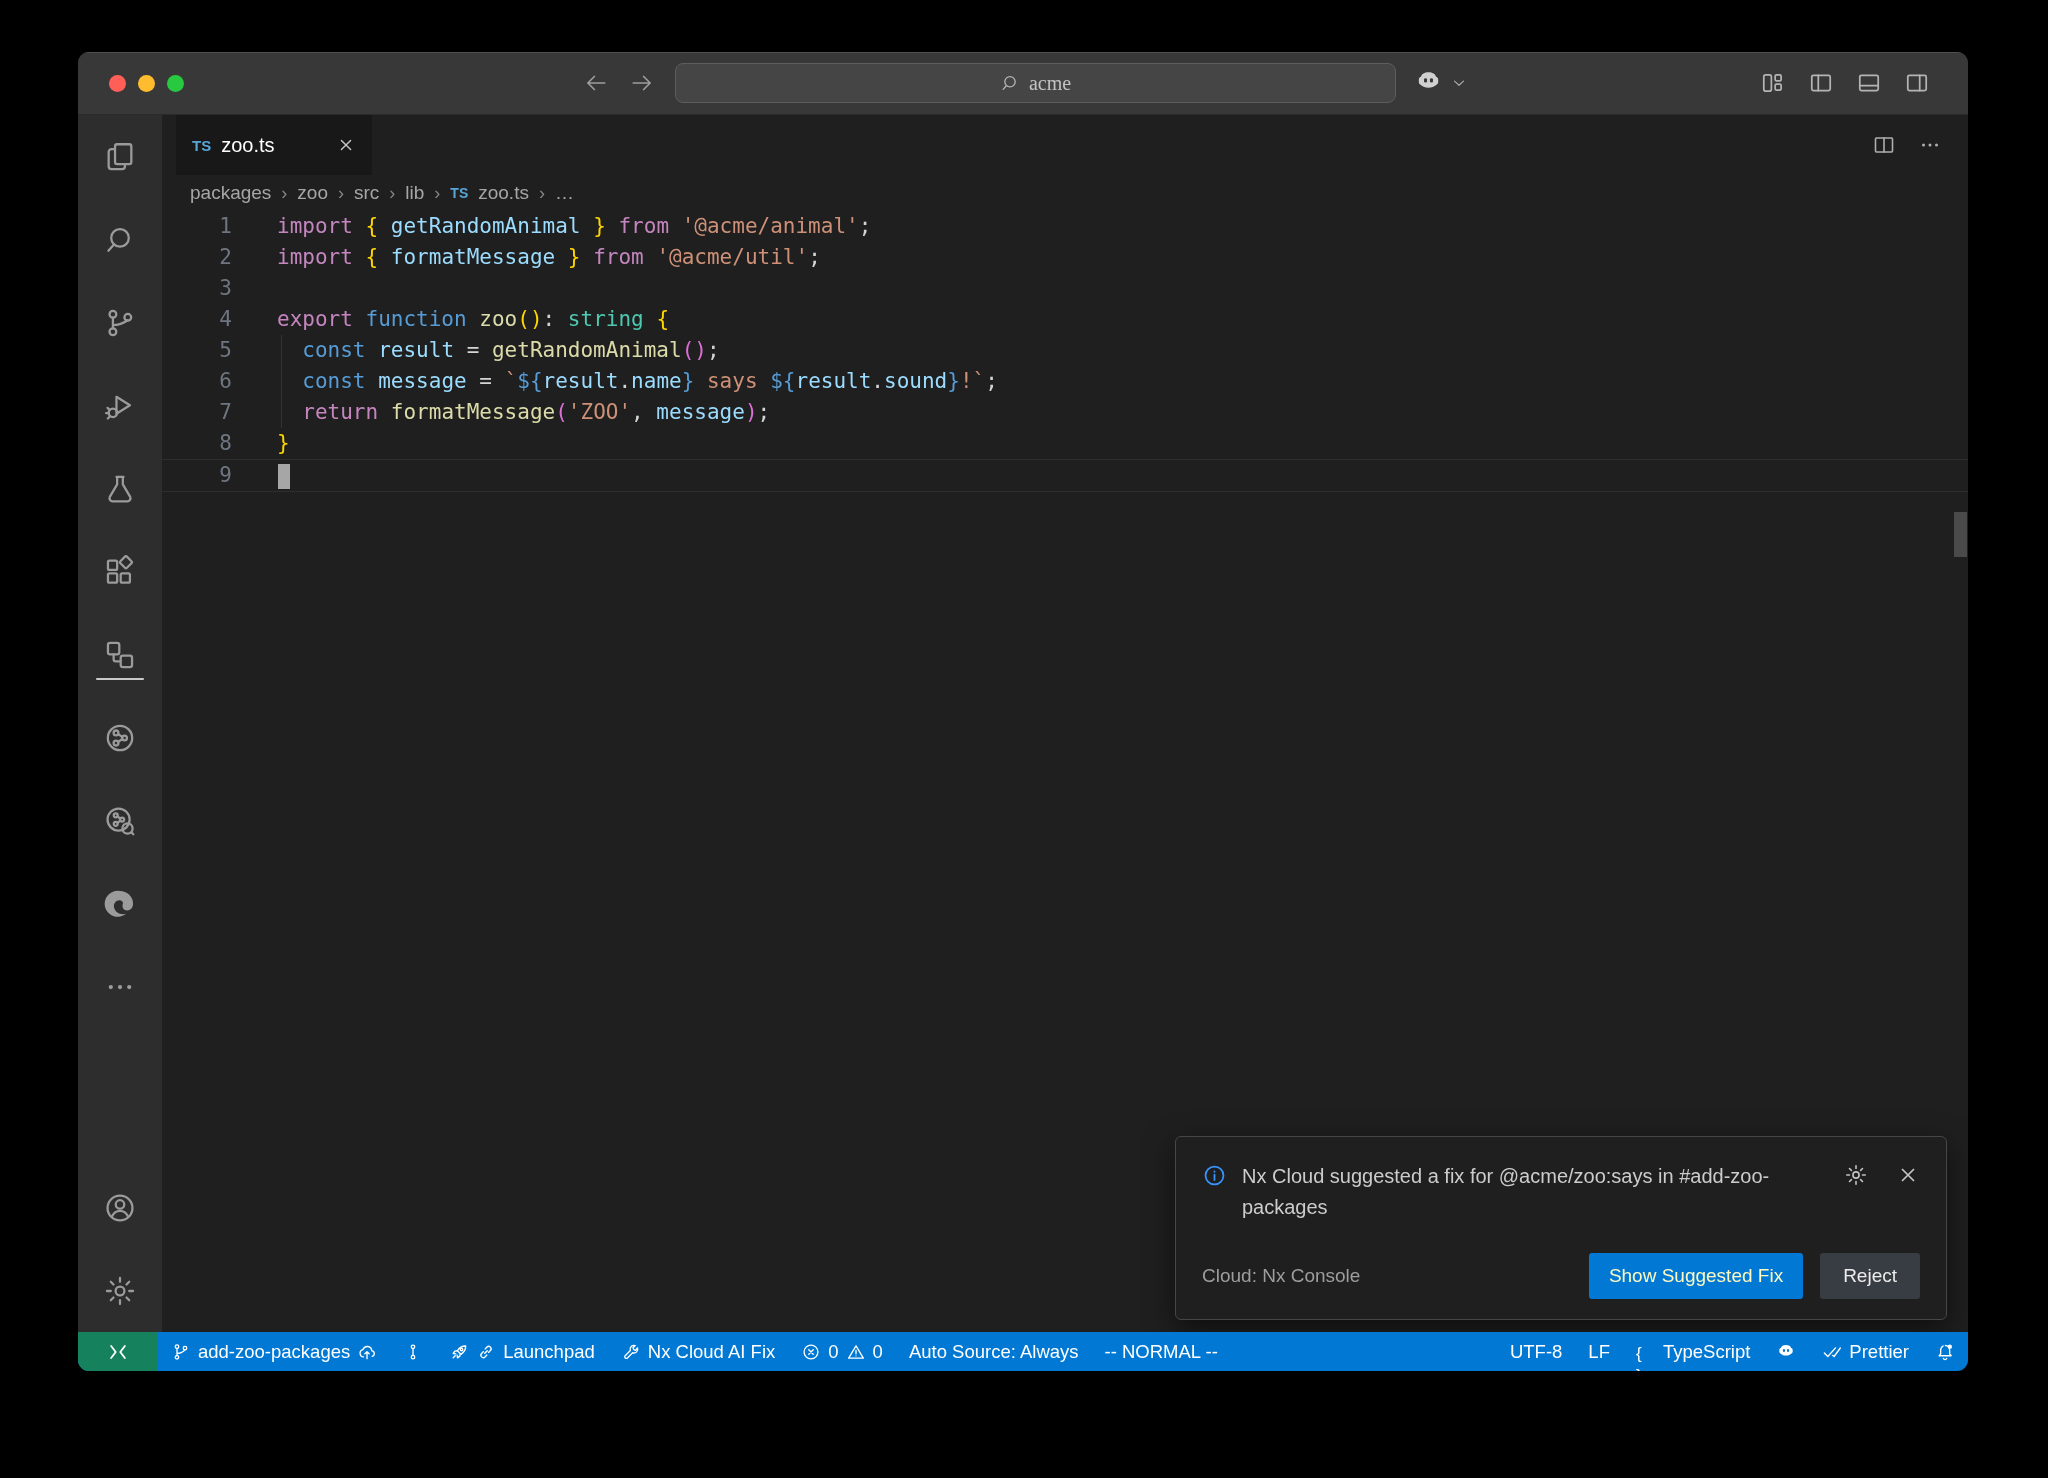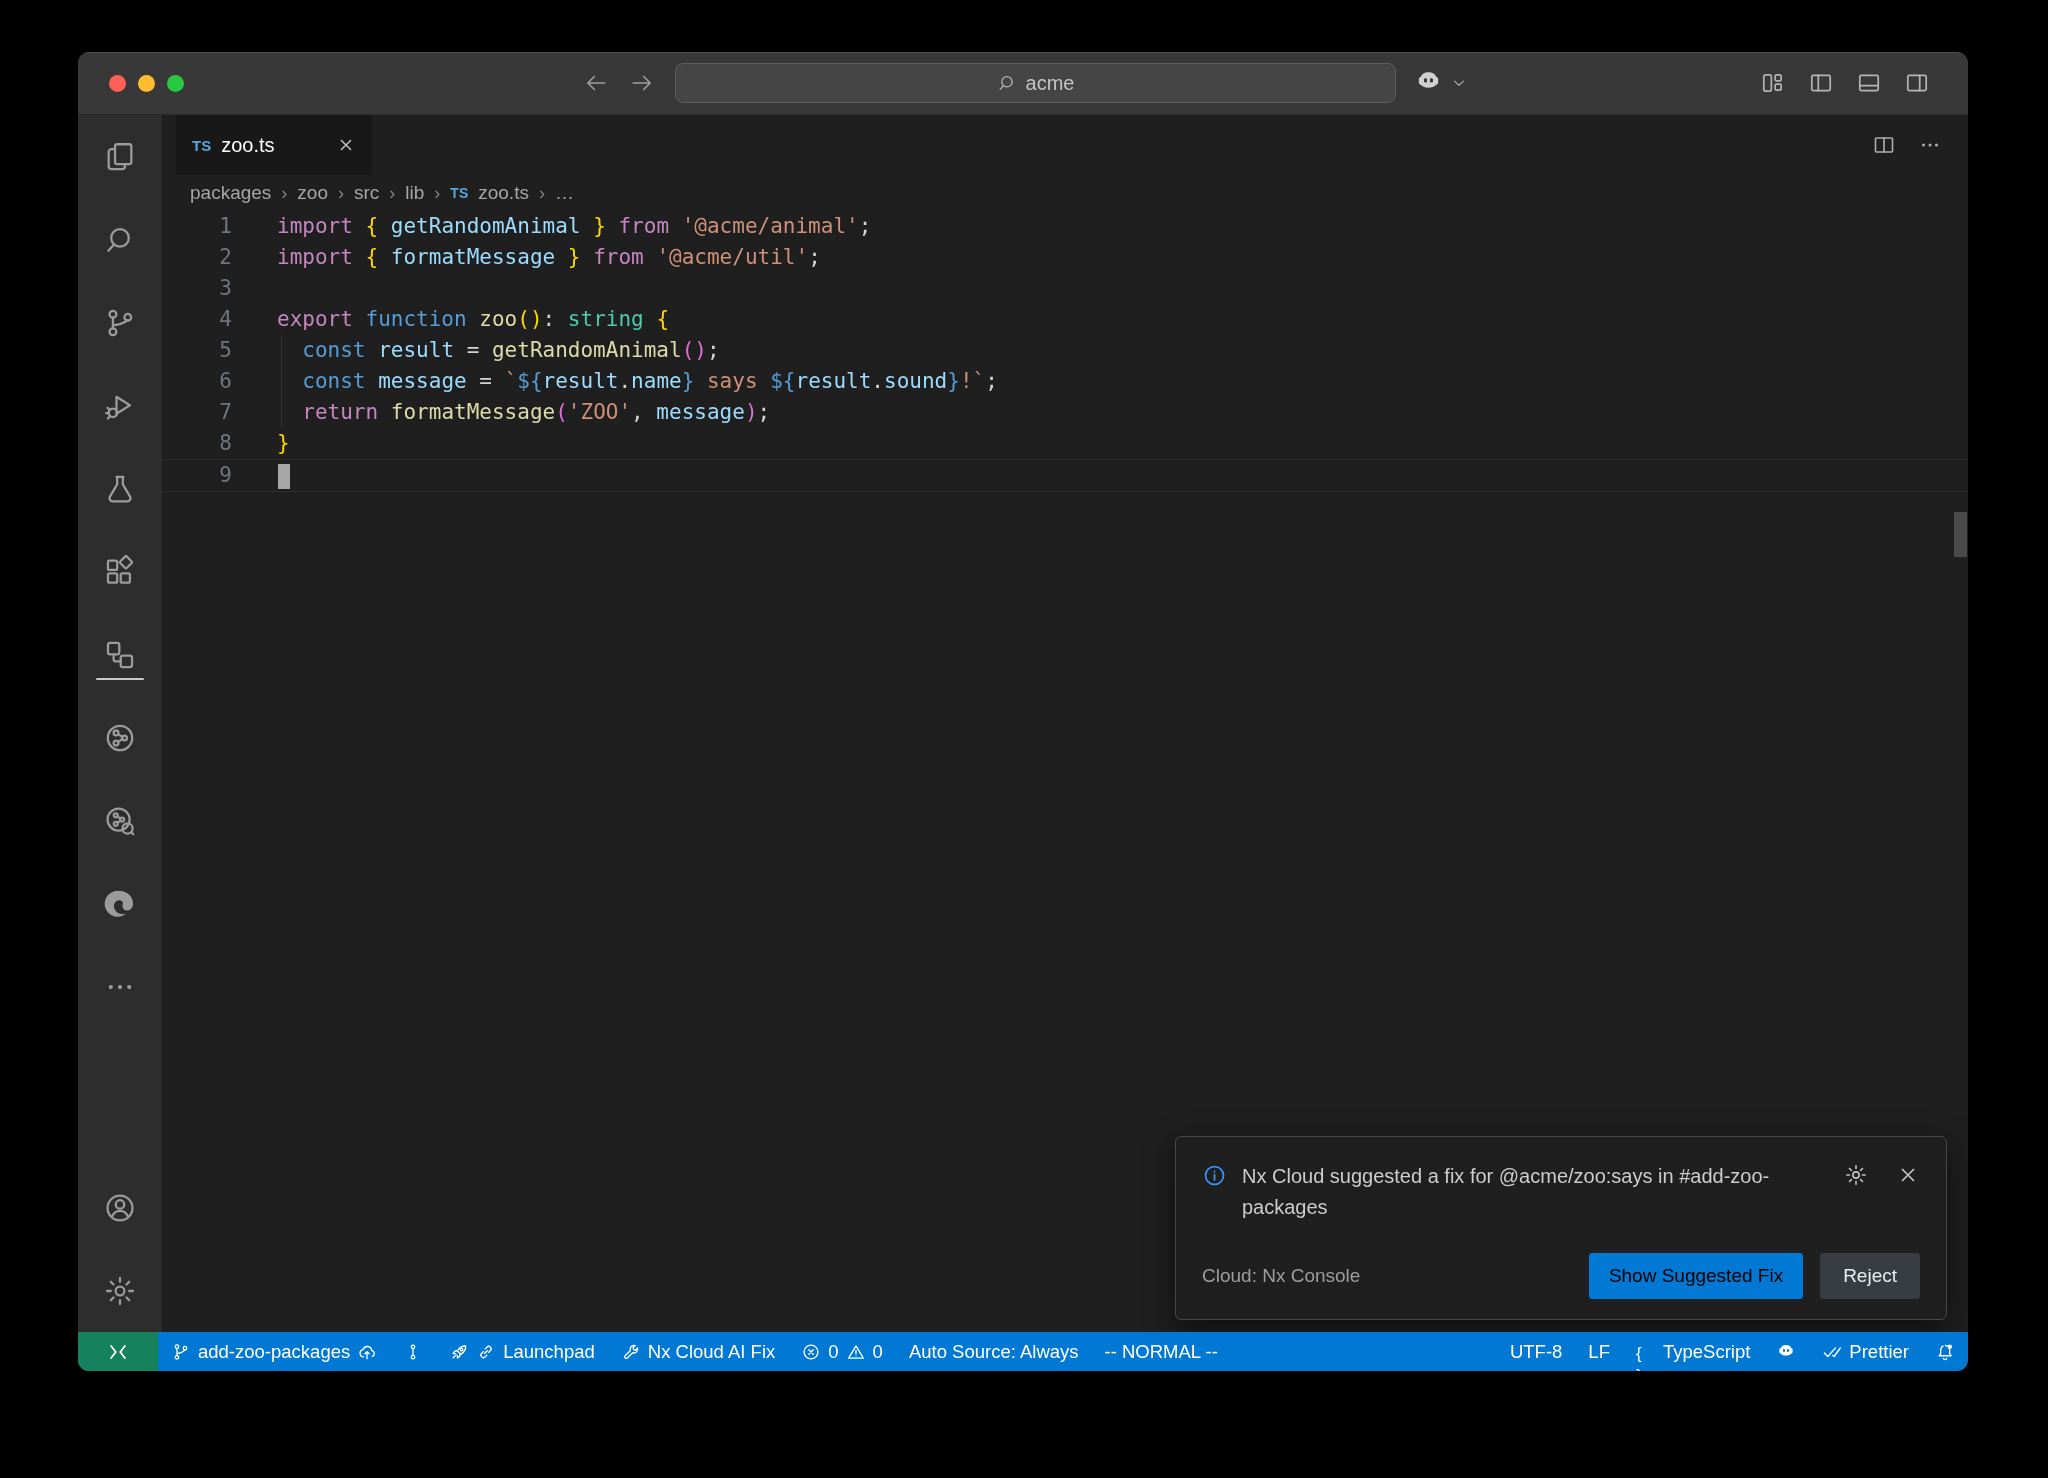--- a/index.html
+++ b/index.html
@@ -8,21 +8,21 @@
     border-radius:11px;overflow:hidden;box-shadow:0 25px 70px rgba(0,0,0,.7);}
   
   .titlebar{position:absolute;top:0;left:0;right:0;height:62px;background:#383838;--ibg:#383838;
     box-shadow:inset 0 1px 0 rgba(255,255,255,.12);border-bottom:1px solid #2b2b2b;}
   .traffic{position:absolute;left:31px;top:23px;display:flex;gap:12px;}
   .tl{width:17px;height:17px;border-radius:50%;}
   .nav{position:absolute;left:505px;top:18px;display:flex;gap:20px;color:#9d9d9d;}
   .nav [data-icon]{width:26px;height:26px;}
   .searchbox{position:absolute;left:597px;top:11px;width:719px;height:38px;background:#454545;
     border:1px solid #5d5d5d;border-radius:8px;display:flex;align-items:center;justify-content:center;
-    gap:9px;color:#c3c3c3;font-size:20px;}
+    gap:9px;color:#c3c3c3;font-size:20px;font-family:Liberation Serif, serif;}
   .searchbox [data-icon]{width:20px;height:20px;color:#b5b5b5;}
   .copilot-group{position:absolute;left:1336px;top:16px;display:flex;align-items:center;gap:7px;color:#d0d0d0;}
   .copilot-group .cp{width:29px;height:29px;}
   .copilot-group .ch{width:18px;height:18px;color:#a8a8a8;}
   .layout-group{position:absolute;right:38px;top:18px;display:flex;gap:22px;color:#b4b4b4;}
   .layout-group [data-icon]{width:26px;height:26px;}
   
   .main{position:absolute;top:63px;left:0;right:0;bottom:39px;display:flex;}
   .activitybar{width:84px;background:#2d2d2d;position:relative;flex:none;}
   .ab-item{height:83px;display:flex;align-items:center;justify-content:center;color:#9b9b9b;}
@@ -56,21 +56,21 @@
     border:1px solid #474747;border-radius:6px;box-shadow:0 10px 30px rgba(0,0,0,.55);
     box-sizing:border-box;padding:24px 26px;}
   .toast-row1{display:flex;gap:15px;align-items:flex-start;}
   .toast-info{width:25px;height:25px;flex:none;margin-top:2px;}
   .toast-msg{color:#cccccc;font-size:20px;line-height:31px;max-width:555px;}
   .toast-icons{display:flex;gap:28px;color:#c4c4c4;margin-left:auto;margin-top:2px;}
   .toast-icons [data-icon]{width:24px;height:24px;}
   .toast-row2{position:absolute;left:26px;right:26px;bottom:20px;display:flex;align-items:center;}
   .toast-src{color:#9d9d9d;font-size:19px;}
   .btn{height:46px;display:flex;align-items:center;border-radius:3px;font-size:19px;border:none;}
-  .btn-primary{margin-left:auto;color:#000000;padding:0 20px;}
+  .btn-primary{margin-left:auto;color:#fef9c3;padding:0 20px;}
   .btn-secondary{margin-left:17px;background:#383d44;color:#ececec;padding:0 23px;}
   
   .statusbar{position:absolute;left:0;right:0;bottom:0;height:39px;--ibg:#0078d4;display:flex;
     align-items:stretch;color:#fff;font-size:18.5px;}
   .st-remote{width:80px;display:flex;align-items:center;justify-content:center;flex:none;}
   .st-remote [data-icon]{width:22px;height:22px;}
   .st-left{display:flex;}
   .st-right{margin-left:auto;display:flex;}
   .st-item{display:flex;align-items:center;gap:7px;padding:0 13px;}
   .st-ic{width:20px;height:20px;display:block;}

